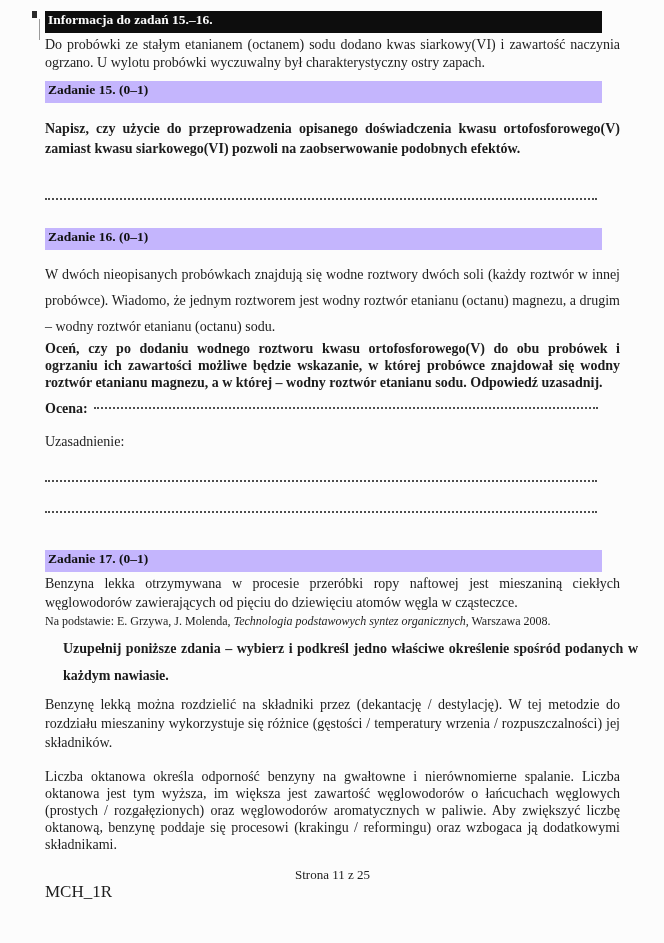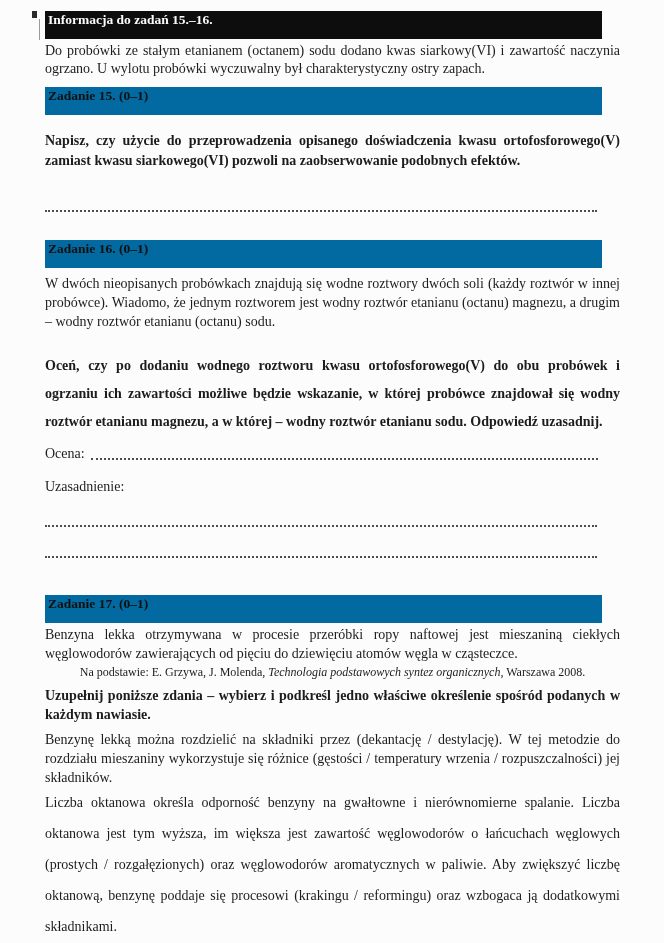--- a/index.html
+++ b/index.html
@@ -10,60 +10,60 @@
     color:#1c1c1c;
     position:relative; overflow:hidden;
   }
   .page {
     box-sizing:border-box;
     width:664px; height:943px;
     padding:0 45px 0 45px;
     position:relative;
   }
   .bar {
-    width:557px; height:28px;
+    width:557px; height:22px;
     box-sizing:border-box;
     padding:1px 0 4px 3px;
     font-weight:bold; font-size:13.5px; line-height:15px;
   }
   .bar-black { background:#0d0d0d; color:#fbfbfb; }
-  .bar-gray  { background:#0369a1; color:#101010; }
+  .bar-gray  { background:#c4b5fd; color:#101010; }
   p { margin:0; width:575px; font-size:14px; line-height:17.5px; text-align:justify; color:#1c1c1c; }
   .bold { font-weight:bold; }
   .dots {
     width:552px; height:3px;
     border-bottom:2px dotted #4d4d4d;
   }
-  .row { display:flex; align-items:flex-end; width:575px; }
+  .row { display:flex; align-items:center; width:575px;font-weight:bold; }
   .leader {
     flex:1 1 auto; height:0;
     border-bottom:2px dotted #4d4d4d;
     margin:0 22px 3px 6px;
   }
   .label { font-size:14px; line-height:18px; }
 
   #info-bar   { margin-top:11px; }
   #info-body  { margin-top:3px; }
   #t15-bar    { margin-top:10px; }
   #t15-q      { margin-top:16px; line-height:19.5px; }
   #t15-line   { margin-top:37px; }
   #t16-bar    { margin-top:28px; }
-  #t16-intro  { margin-top:6px; line-height:19px; }
-  #t16-q      { margin-top:21px; line-height:28px; }
+  #t16-intro  { margin-top:12px; line-height:26px; }
+  #t16-q      { margin-top:0; line-height:17px; }
   #ocena-row  { margin-top:9px; }
   #uzas-label { margin-top:15px; }
   #uzas-line1 { margin-top:26px; }
   #uzas-line2 { margin-top:26px; }
   #t17-bar    { margin-top:37px; }
   #t17-intro  { margin-top:2px; line-height:19px; }
-  #t17-source { margin-top:2px; width:575px; font-size:12px; text-align:center; line-height:15px; }
+  #t17-source { margin-top:2px; width:575px; font-size:12px; text-align:left; line-height:15px; }
   #t17-source .it { font-style:italic; }
-  #t17-instr  { margin-top:6px; line-height:19px; }
+  #t17-instr  { margin-top:6px; line-height:27px;margin-left:18px; }
   #t17-p1     { margin-top:6px; line-height:19px; }
-  #t17-p2     { margin-top:0; line-height:31px; }
+  #t17-p2     { margin-top:16px; line-height:17px; }
   #footer-page { margin-top:14px; width:575px; text-align:center; font-size:13px; line-height:16px; }
   #footer-code { margin-top:2px; font-size:17px; line-height:14px; text-align:left; }
 
   .artifact-dot  { position:absolute; left:32px; top:0; width:5px; height:7px; background:#2a2a2a; }
   .artifact-line { position:absolute; left:39px; top:8px; width:1px; height:21px; background:#9a9a9a; }
 </style>
 </head>
 <body>
 
 <div class="page">

